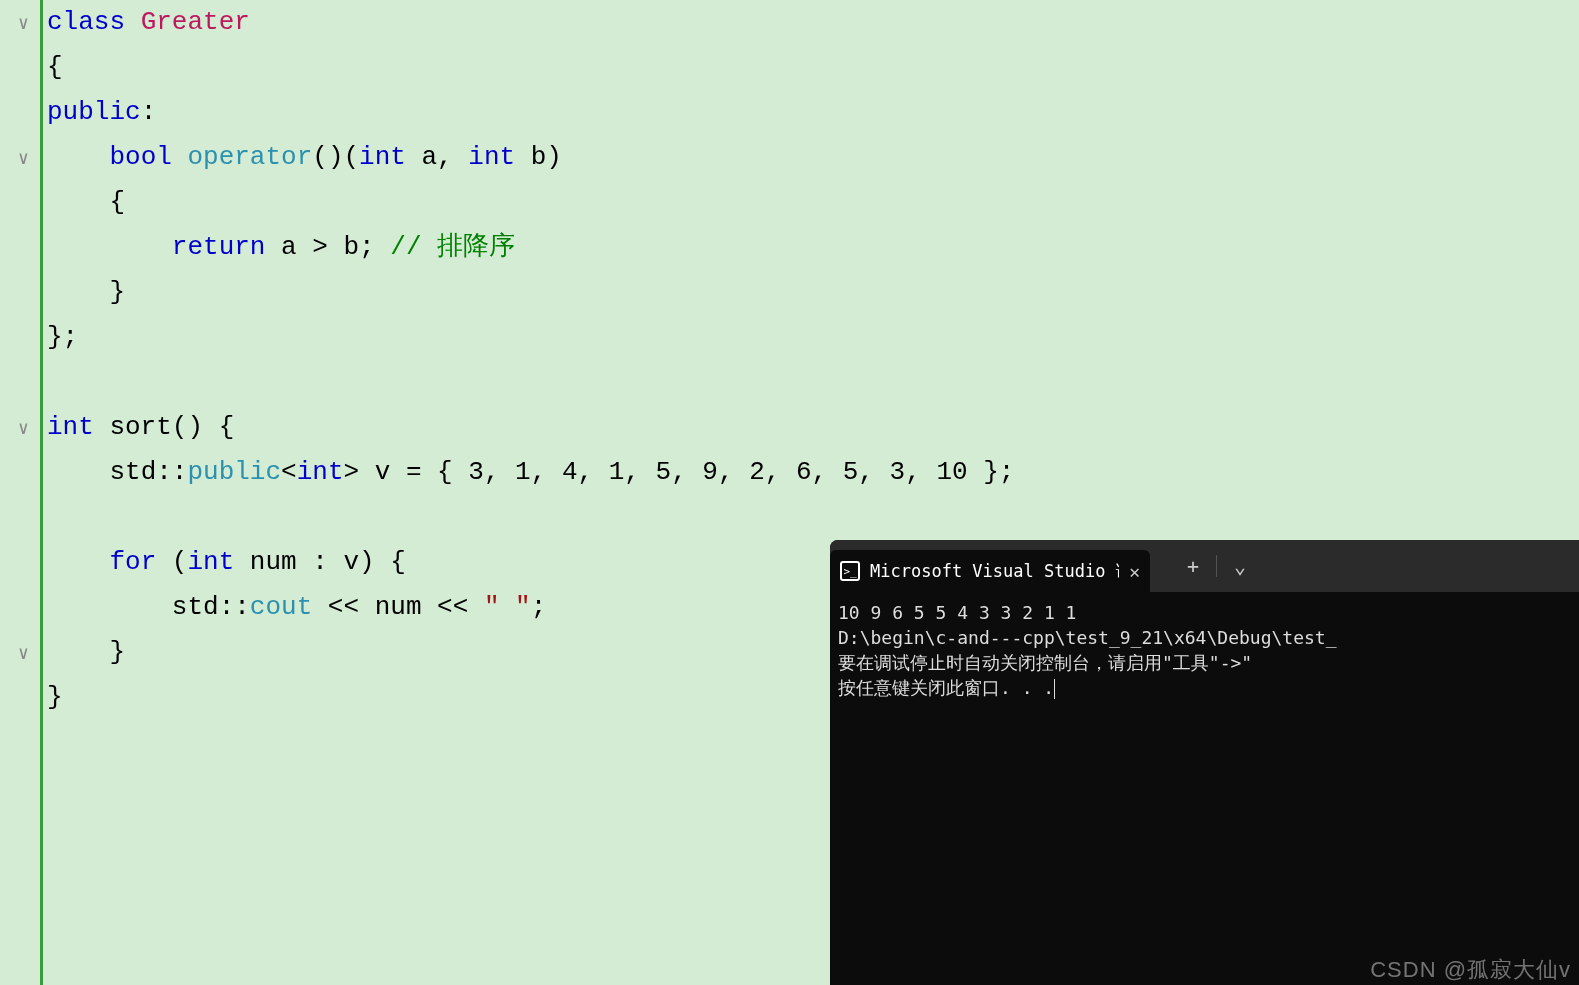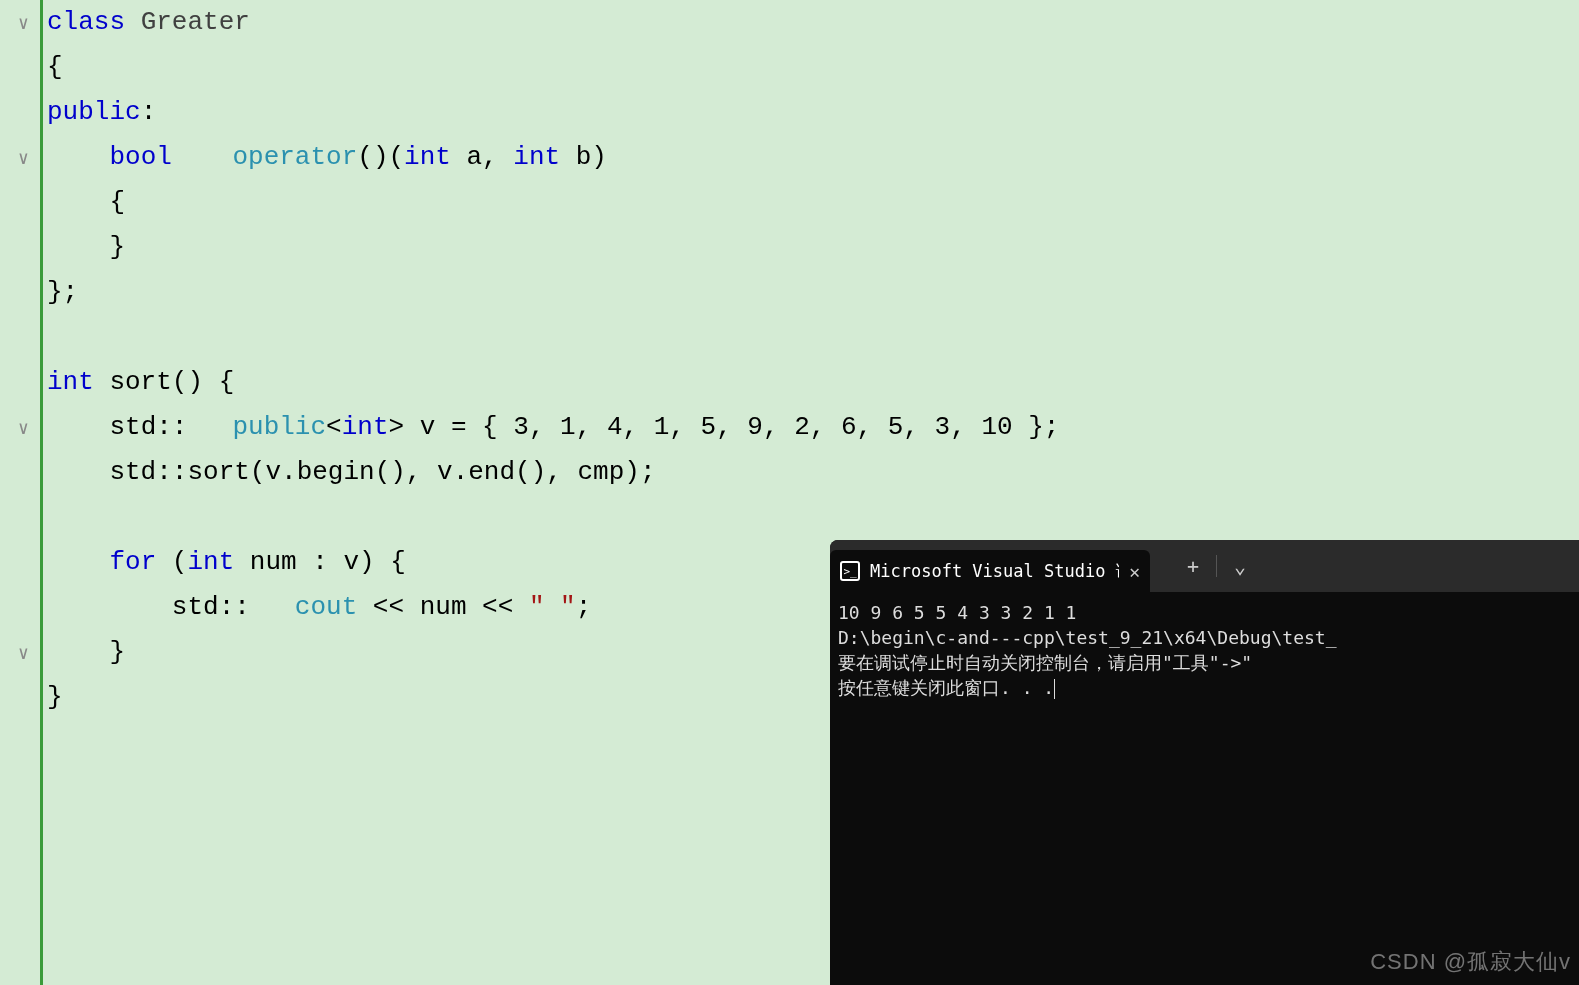--- a/index.html
+++ b/index.html
@@ -36,22 +36,22 @@
 }
 .code-line {
   height: 45px;
   line-height: 45px;
   white-space: pre;
   position: relative;
 }
 .kw { color: #0000cc; }
 .comment { color: #008000; }
 .str { color: #a31515; }
-.cls { color: #404040; margin-top: 19px; }
-.ns { color: #2b91af; margin-left: 45px; }
+.cls { color: #be185d; margin-top: 19px; }
+.ns { color: #2b91af; }
 
 
 .terminal {
   position: absolute;
   top: 540px;
   left: 830px;
   width: 760px;
   height: 445px;
   background: #0c0c0c;
   border-radius: 8px 0 0 0;
@@ -126,21 +126,21 @@
 .cursor {
   display: inline-block;
   width: 1px;
   height: 20px;
   background: #ddd;
   vertical-align: middle;
 }
 .watermark {
   position: absolute;
   right: 8px;
-  bottom: 8px;
+  bottom: 0;
   color: rgba(200,200,200,0.55);
   font-size: 22px;
   font-family: sans-serif;
   letter-spacing: 1px;
 }
 </style>
 </head>
 <body>
 
 <div class="editor">
@@ -149,26 +149,26 @@
     <span class="fold" style="top:147px">∨</span>
     <span class="fold" style="top:417px">∨</span>
     <span class="fold" style="top:642px">∨</span>
   </div>
   <div class="code-area">
     <div class="code-line"><span class="kw">class</span> <span class="cls">Greater</span></div>
     <div class="code-line"><span>{</span></div>
     <div class="code-line"><span class="kw">public</span><span>:</span></div>
     <div class="code-line">    <span class="kw">bool</span> <span class="ns">operator</span><span>()(</span><span class="kw">int</span><span> a, </span><span class="kw">int</span><span> b)</span></div>
     <div class="code-line"><span>    {</span></div>
+    <div class="code-line">        <span class="kw">return</span><span> a &gt; b; </span><span class="comment">// 排降序</span></div>
     <div class="code-line"><span>    }</span></div>
     <div class="code-line"><span>};</span></div>
     <div class="code-line"></div>
     <div class="code-line"><span class="kw">int</span><span> sort() {</span></div>
     <div class="code-line">    <span>std::</span><span class="ns">public</span><span>&lt;</span><span class="kw">int</span><span>&gt; v = { 3, 1, 4, 1, 5, 9, 2, 6, 5, 3, 10 };</span></div>
-    <div class="code-line"><span>    std::sort(v.begin(), v.end(), cmp);</span></div>
     <div class="code-line"></div>
     <div class="code-line">    <span class="kw">for</span><span> (</span><span class="kw">int</span><span> num : v) {</span></div>
     <div class="code-line">        <span>std::</span><span class="ns">cout</span><span> &lt;&lt; num &lt;&lt; </span><span class="str">" "</span><span>;</span></div>
     <div class="code-line"><span>    }</span></div>
     <div class="code-line"><span>}</span></div>
   </div>
 </div>
 
 <div class="terminal">
   <div class="term-tabs">

